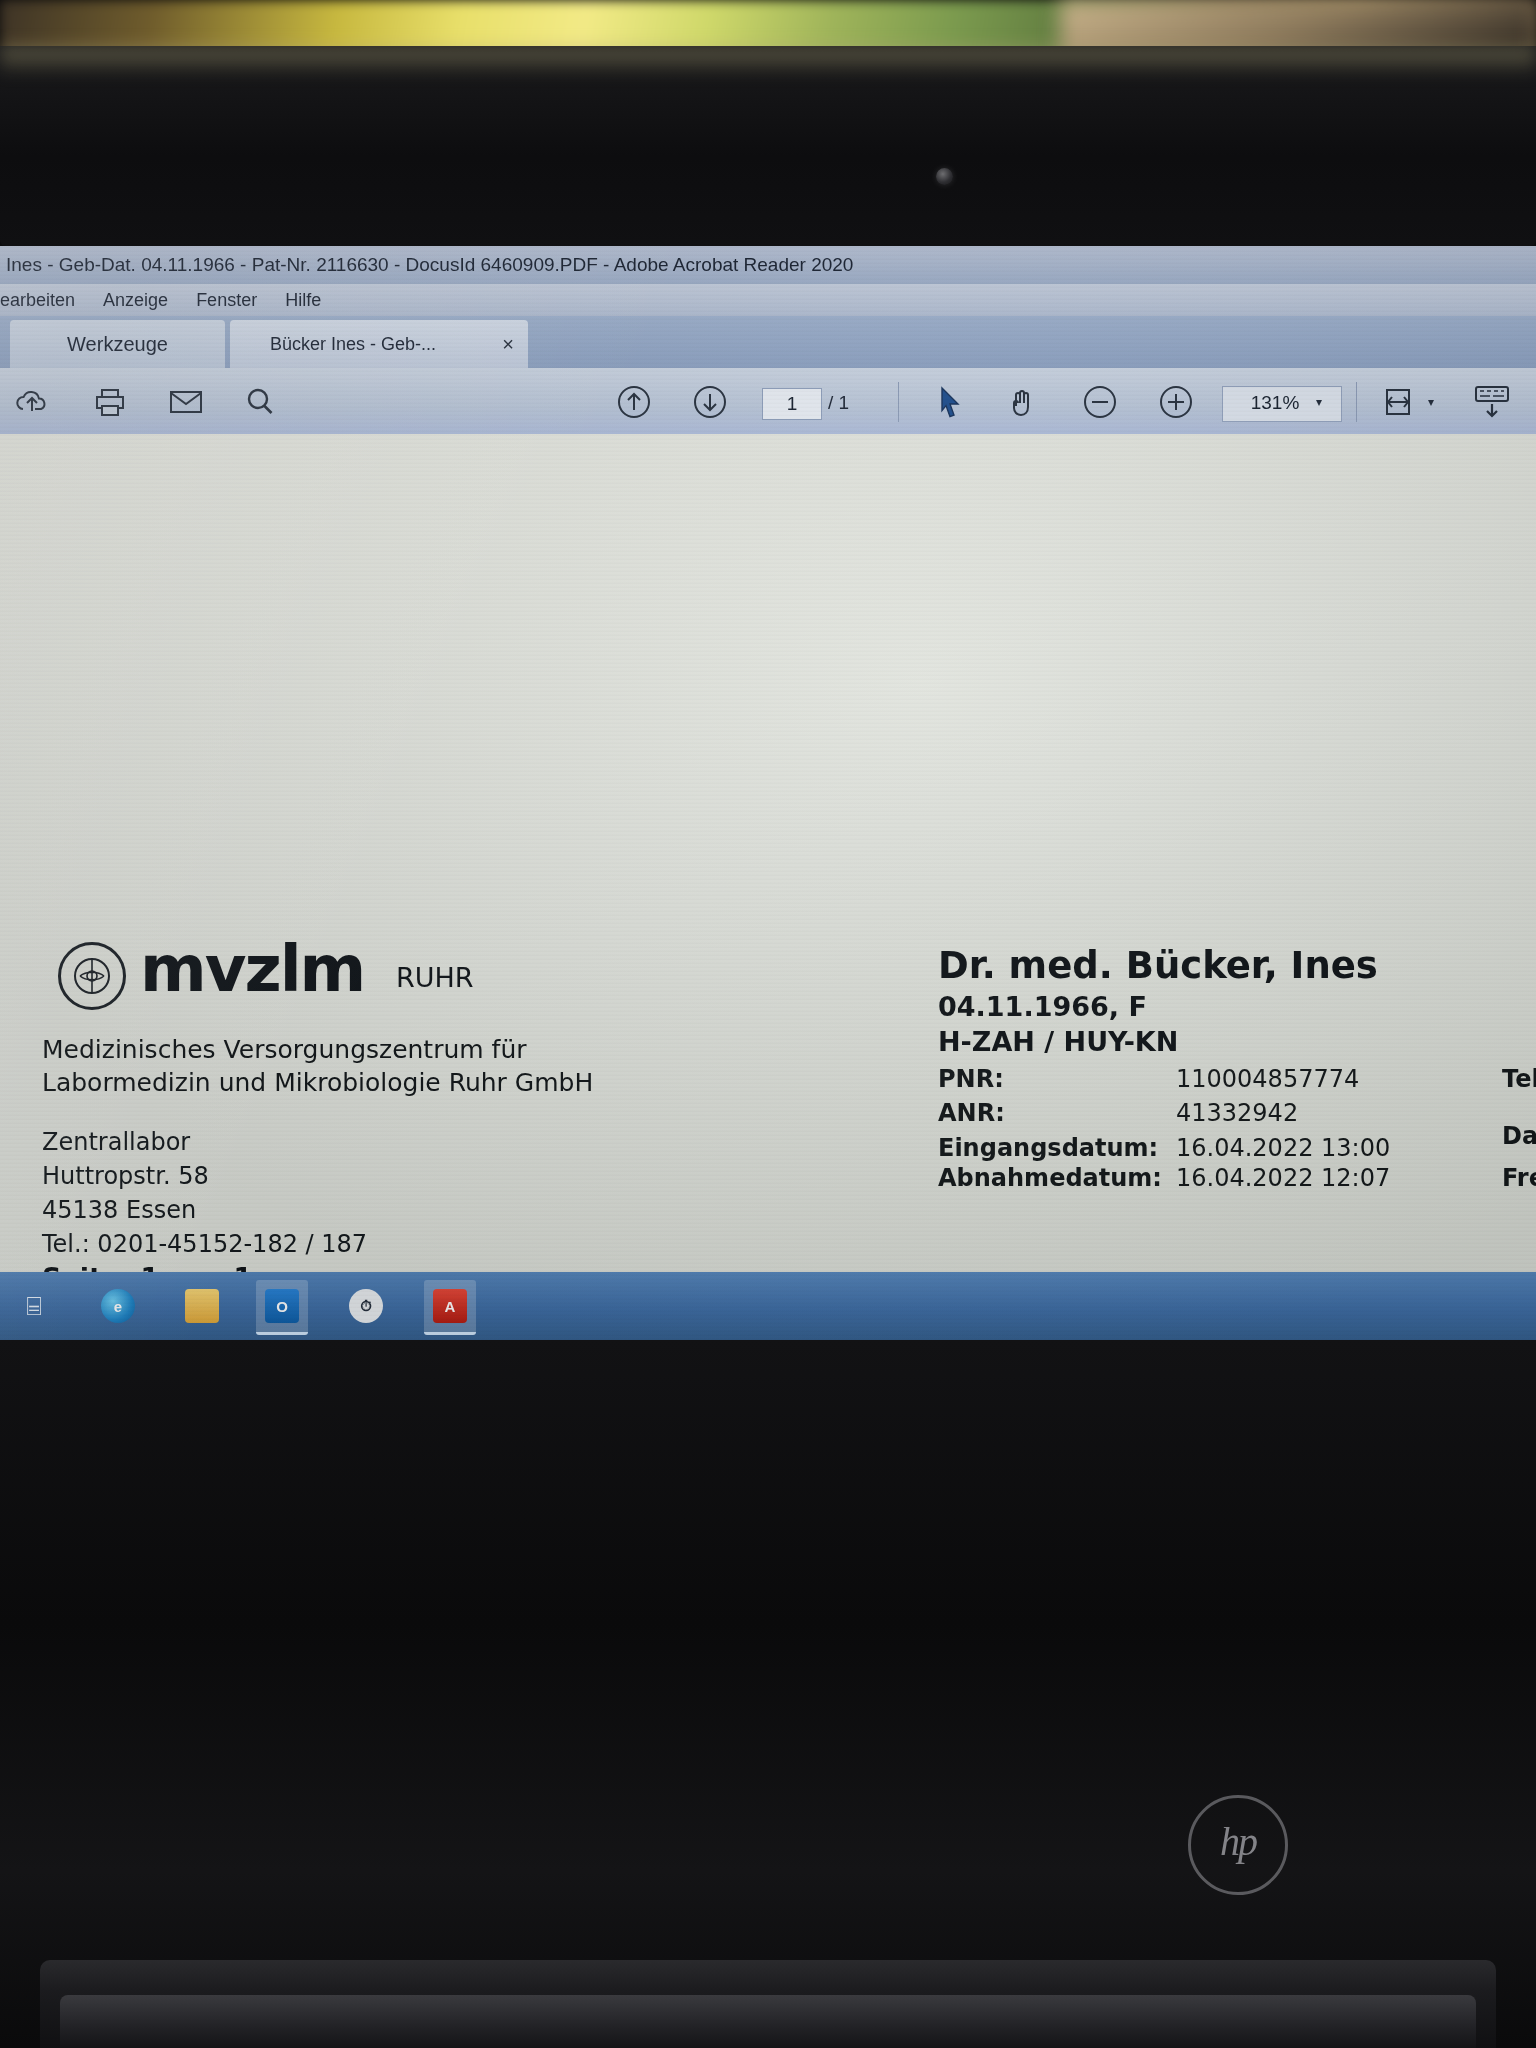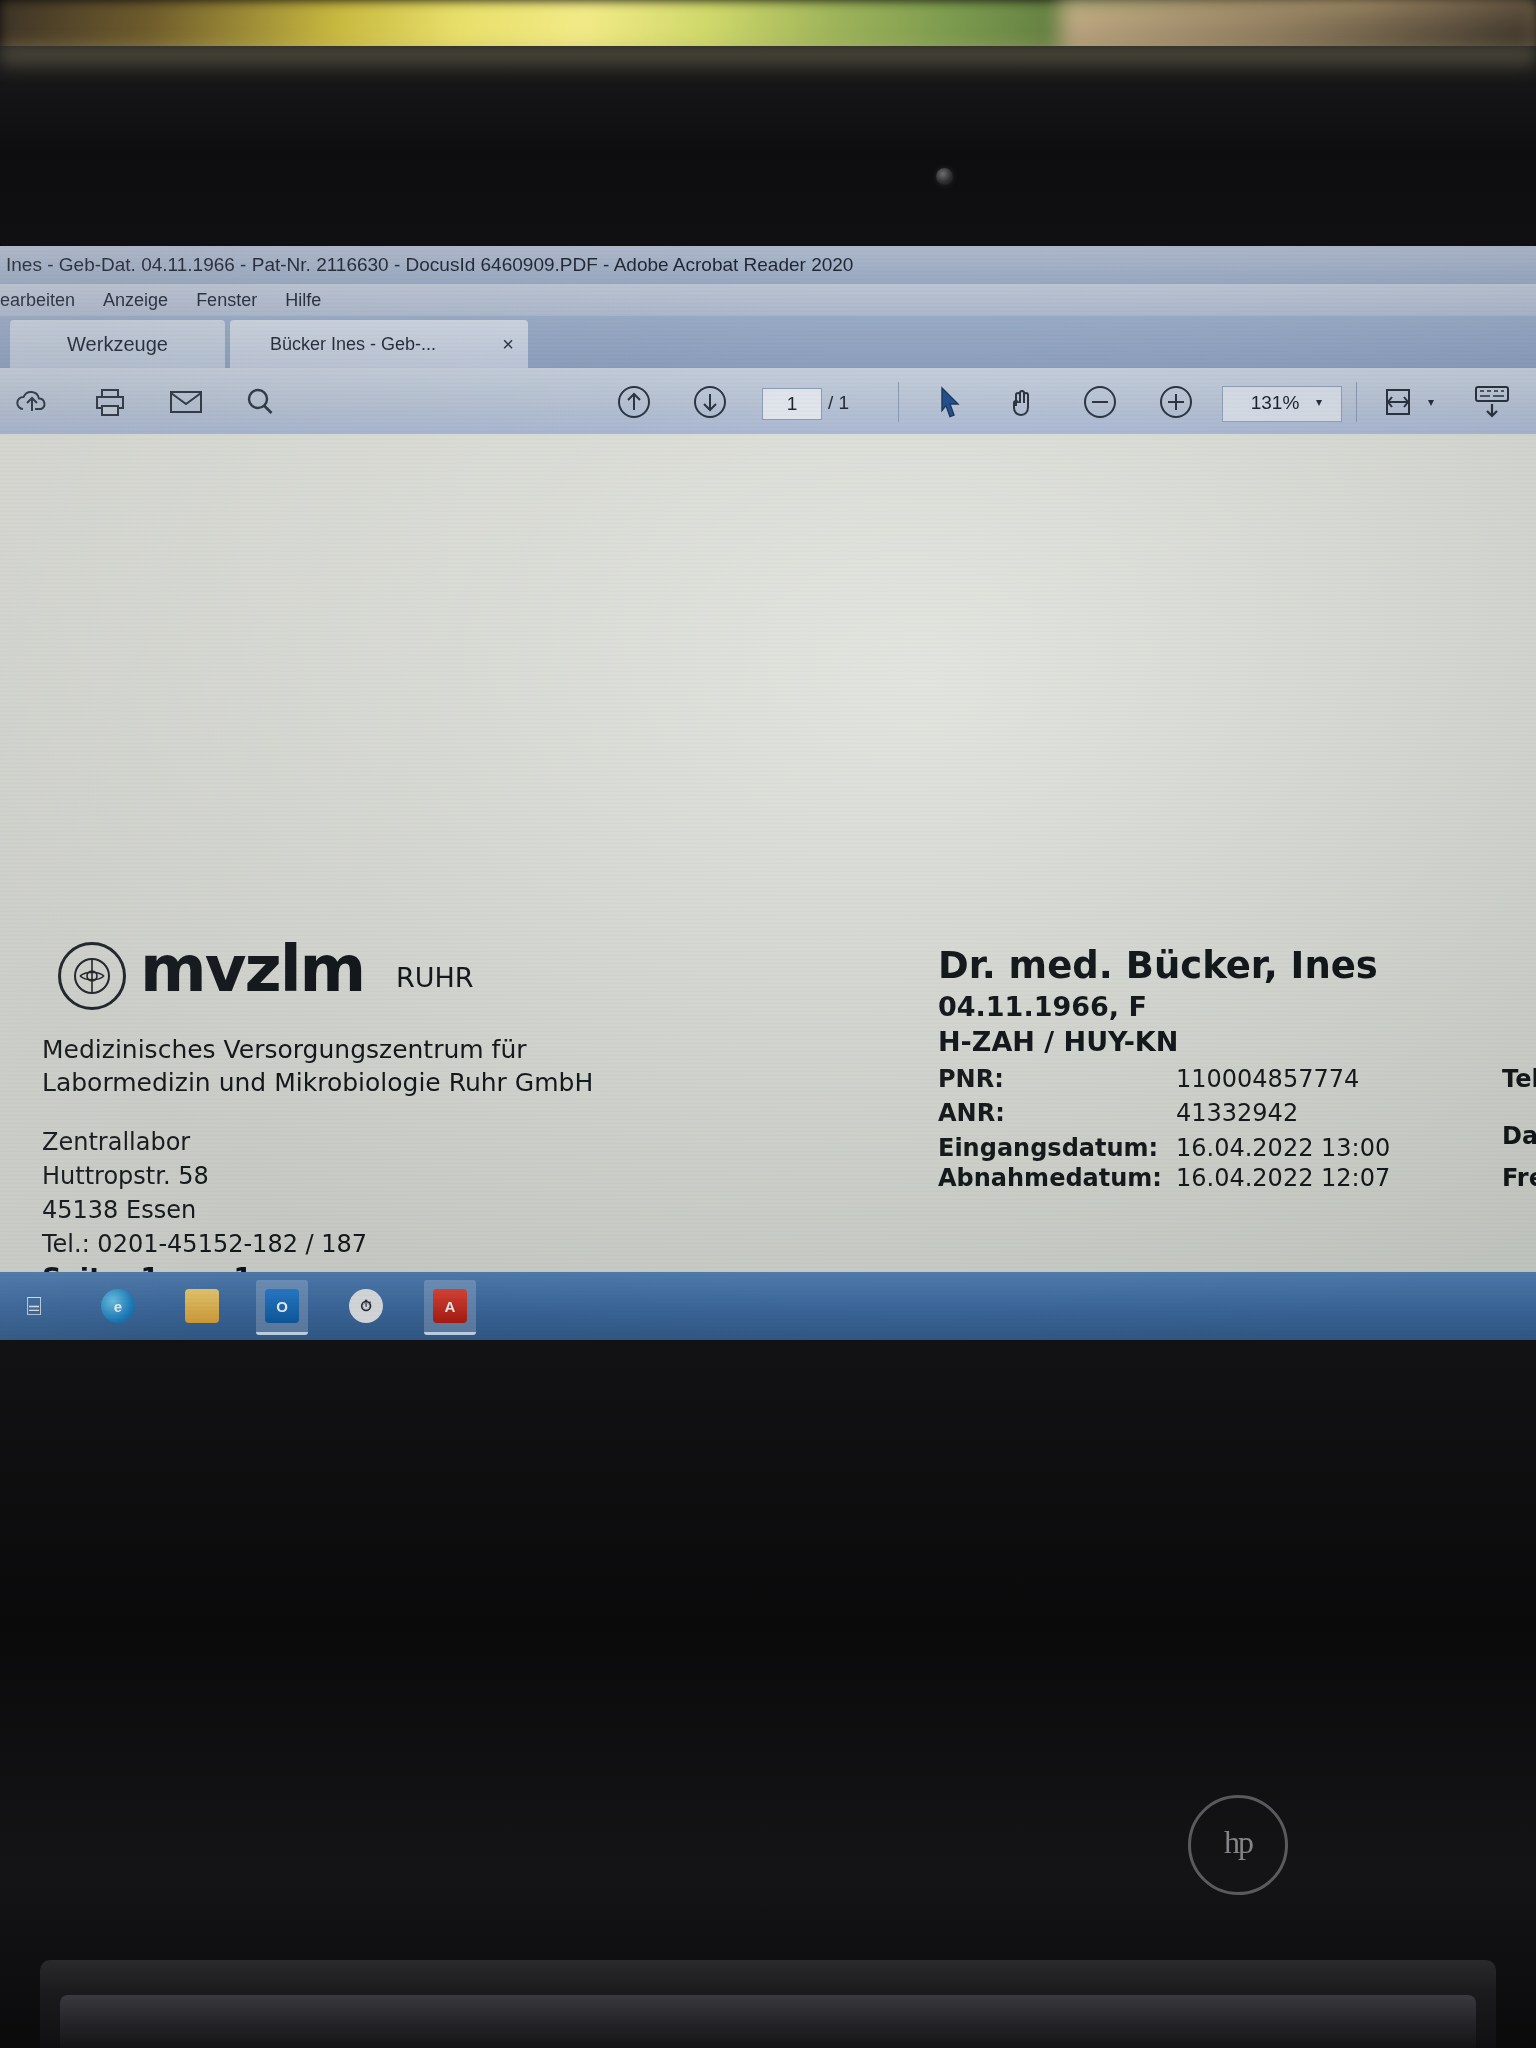--- a/index.html
+++ b/index.html
@@ -74,21 +74,22 @@
     background: linear-gradient(180deg, #121214 0%, #0a0a0b 40%, #141416 75%, #0a0a0b 100%);
   }
   .hp-logo {
     position: absolute;
     left: 1188px; top: 1795px;
     width: 94px; height: 94px;
     border-radius: 50%;
     border: 3px solid rgba(150,150,155,0.55);
     color: rgba(170,170,175,0.75);
     font-family: "Liberation Serif", serif;
-    font-size: 32px;
+    font-style: italic;
+    font-size: 40px;
     text-align: center;
     line-height: 88px;
     letter-spacing: -2px;
   }
   .deck-edge {
     position: absolute;
     left: 40px; top: 1960px;
     width: 1456px; height: 88px;
     background: linear-gradient(180deg,#2a2a2d 0%, #1b1b1e 35%, #101012 100%);
     border-radius: 10px 10px 0 0;

